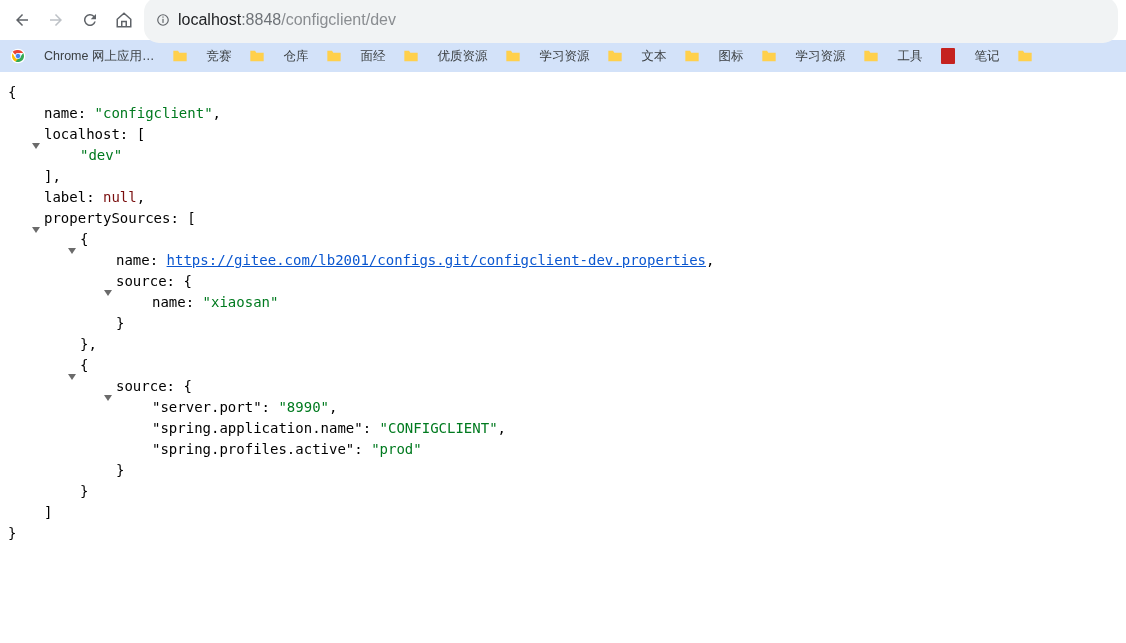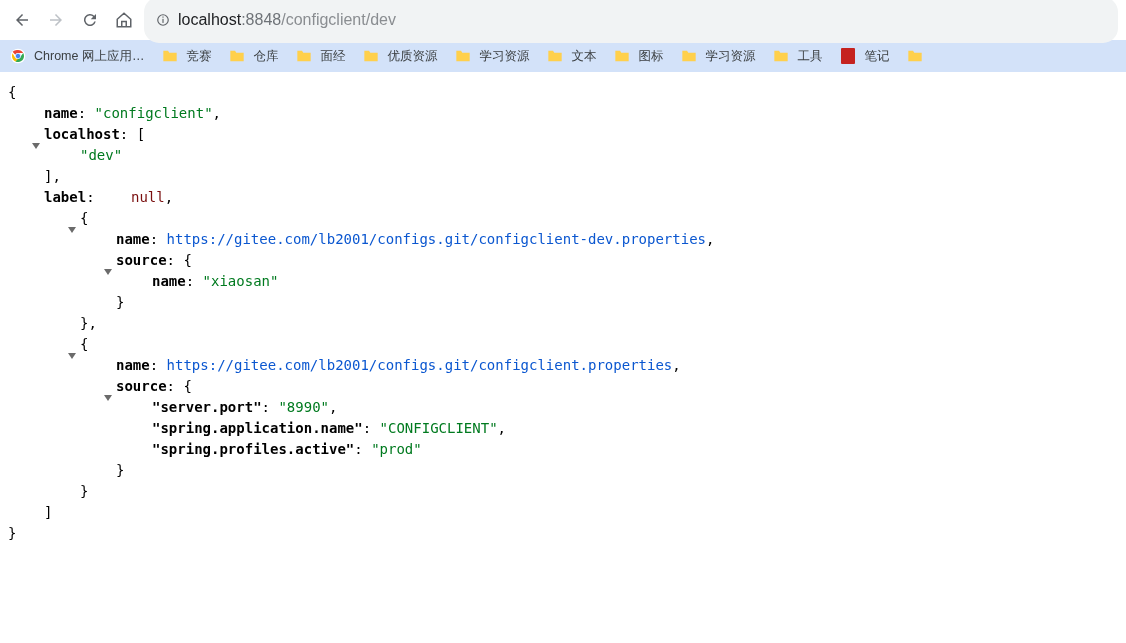--- a/index.html
+++ b/index.html
@@ -56,21 +56,21 @@
     padding: 0 10px;
     gap: 18px;
     font-size: 12.5px;
     color: #3c4043;
     overflow: hidden;
     white-space: nowrap;
   }
   .bm {
     display: flex;
     align-items: center;
-    gap: 8px;
+    gap: 18px;
   }
   .bm .icon {
     width: 16px; height: 16px;
     display: inline-flex;
     align-items: center; justify-content: center;
   }
   .folder-icon svg { width: 16px; height: 14px; fill: #ffd04c; }
   .chrome-icon svg { width: 16px; height: 16px; }
   .book-icon {
     width: 14px; height: 16px;
@@ -85,24 +85,24 @@
     font-size: 14px;
     line-height: 21px;
     color: #000;
     white-space: nowrap;
   }
   .line { position: relative; }
   .ind1 { padding-left: 36px; }
   .ind2 { padding-left: 72px; }
   .ind3 { padding-left: 108px; }
   .ind4 { padding-left: 144px; }
-  .key { font-weight: bold; }
+  .key { font-weight: normal; }
   .str { color: #007a1f; }
-  .null { color: #7a0e0e; margin-left: 28px; }
-  .link { color: #0b57d0; }
+  .null { color: #7a0e0e; }
+  .link { color: #0b57d0; text-decoration: underline; }
   .toggle {
     position: absolute;
     left: -12px;
     top: 4px;
     width: 0; height: 0;
     border-left: 4px solid transparent;
     border-right: 4px solid transparent;
     border-top: 6px solid #6b6b6b;
     cursor: pointer;
   }
@@ -251,30 +251,30 @@
   <div class="line">{</div>
 
   <div class="line ind1"><span class="key">name</span>: <span class="str">"configclient"</span>,</div>
 
   <div class="line ind1"><span class="toggle-wrap"><span class="toggle"></span></span><span class="key">localhost</span>: [</div>
   <div class="line ind2"><span class="str">"dev"</span></div>
   <div class="line ind1">],</div>
 
   <div class="line ind1"><span class="key">label</span>: <span class="null">null</span>,</div>
 
+  <div class="line ind1"><span class="toggle-wrap"><span class="toggle"></span></span><span class="key">propertySources</span>: [</div>
 
   <div class="line ind2"><span class="toggle-wrap"><span class="toggle"></span></span>{</div>
   <div class="line ind3"><span class="key">name</span>: <a class="link">https://gitee.com/lb2001/configs.git/configclient-dev.properties</a>,</div>
   <div class="line ind3"><span class="toggle-wrap"><span class="toggle"></span></span><span class="key">source</span>: {</div>
   <div class="line ind4"><span class="key">name</span>: <span class="str">"xiaosan"</span></div>
   <div class="line ind3">}</div>
   <div class="line ind2">},</div>
 
   <div class="line ind2"><span class="toggle-wrap"><span class="toggle"></span></span>{</div>
-  <div class="line ind3"><span class="key">name</span>: <a class="link">https://gitee.com/lb2001/configs.git/configclient.properties</a>,</div>
   <div class="line ind3"><span class="toggle-wrap"><span class="toggle"></span></span><span class="key">source</span>: {</div>
   <div class="line ind4"><span class="key">"server.port"</span>: <span class="str">"8990"</span>,</div>
   <div class="line ind4"><span class="key">"spring.application.name"</span>: <span class="str">"CONFIGCLIENT"</span>,</div>
   <div class="line ind4"><span class="key">"spring.profiles.active"</span>: <span class="str">"prod"</span></div>
   <div class="line ind3">}</div>
   <div class="line ind2">}</div>
 
   <div class="line ind1">]</div>
   <div class="line">}</div>
 </div>

